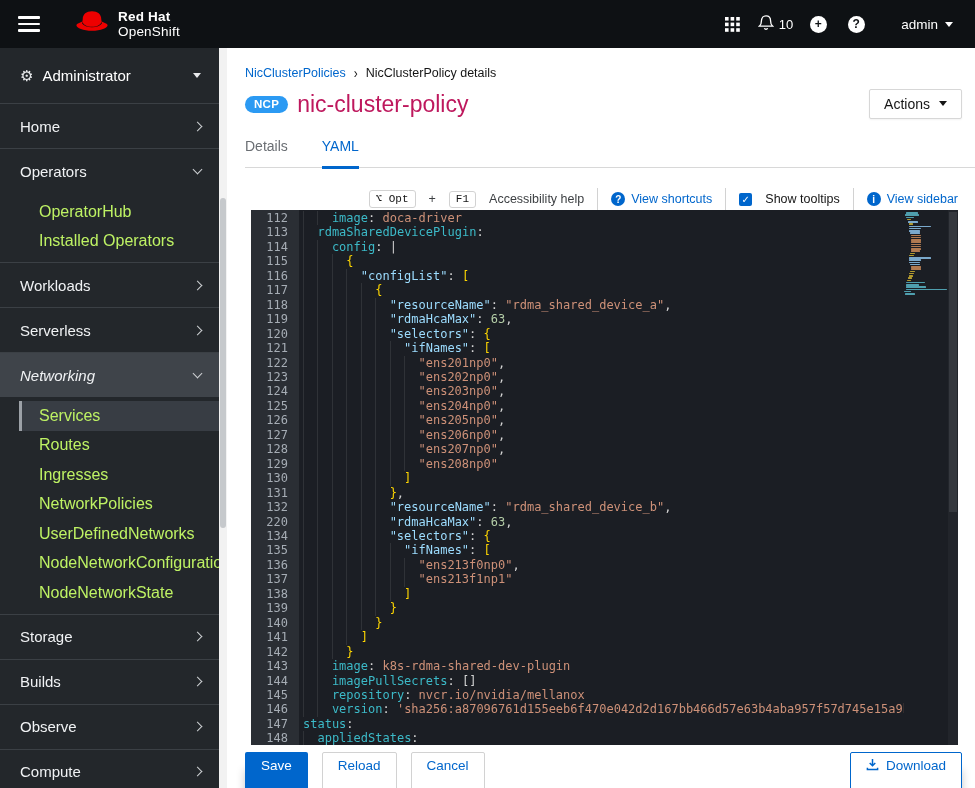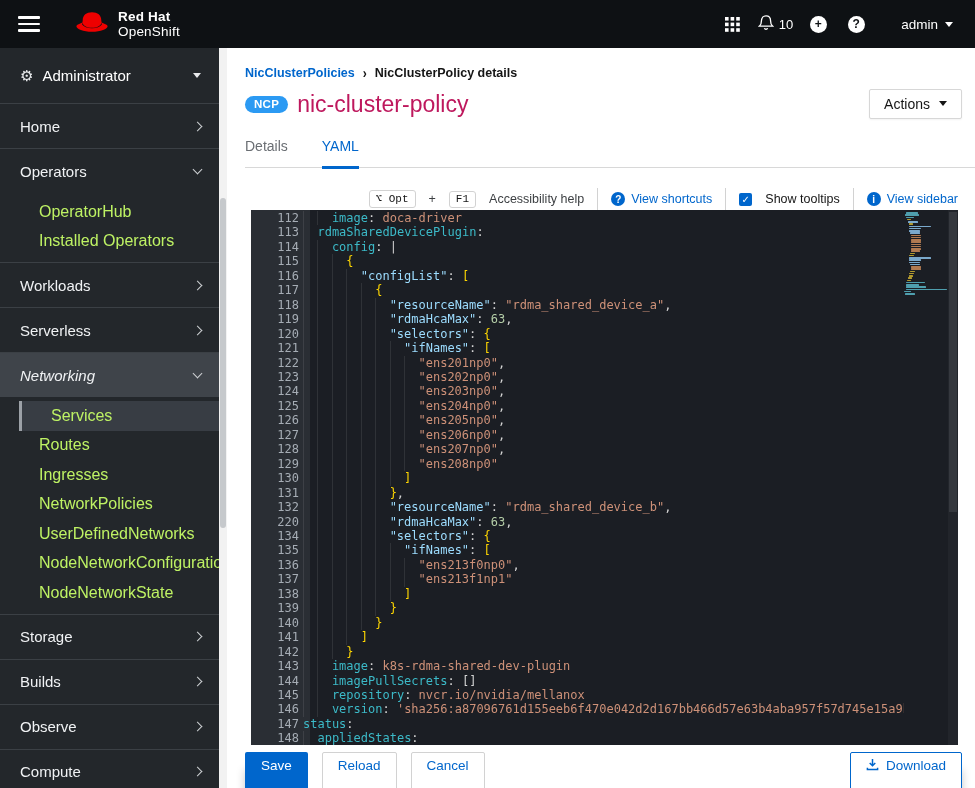--- a/index.html
+++ b/index.html
@@ -2,21 +2,21 @@
 <html><head>
 <meta charset="utf-8">
 <style>
   * { margin:0; padding:0; box-sizing:border-box; }
   html,body { width:975px; height:788px; overflow:hidden; font-family:"Liberation Sans", sans-serif; background:#fff; }
 
   
   .masthead { position:absolute; left:0; top:0; width:975px; height:48px; background:#0e1114; display:flex; align-items:center; z-index:30; }
   .hamburger { width:22px; height:16px; margin-left:18px; display:flex; flex-direction:column; justify-content:space-between; cursor:pointer; }
   .hamburger span { display:block; height:2.6px; background:#fff; border-radius:1px; }
-  .brand { display:flex; align-items:center; margin-left:34px; gap:8px; }
+  .brand { display:flex; margin-left:34px; gap:8px; }
   .brand-text { color:#fff; font-size:13.5px; line-height:15px; letter-spacing:.2px; }
   .brand-text b { font-weight:700; }
   .mast-right { margin-left:auto; display:flex; align-items:center; gap:0; margin-right:22px; }
   .mast-ico { display:flex; align-items:center; justify-content:center; width:38px; height:36px; cursor:pointer; }
   .circle-ico { width:17px; height:17px; border-radius:50%; background:#fff; color:#0e1114; font-size:12px; font-weight:700; display:flex; align-items:center; justify-content:center; }
   .notif { display:flex; align-items:center; gap:5px; color:#fff; font-size:13px; padding:0 6px; cursor:pointer; }
   .user-menu { color:#fff; font-size:13.5px; display:flex; align-items:center; gap:7px; margin-left:26px; cursor:pointer; }
   .caret-down { width:0; height:0; border:4px solid transparent; border-top:5px solid #fff; margin-top:4px; }
 
   
@@ -25,29 +25,29 @@
   .persp .glyph { font-size:15px; color:#e8eaec; }
   .persp .caret-down { margin-left:auto; border-top-color:#e8eaec; }
   .nav-sec { border-top:1px solid #3b4045; }
   .nav-top { height:44px; display:flex; align-items:center; padding:0 18px 0 20px; color:#f0f2f4; font-size:15px; cursor:pointer; }
   .nav-top.cur-sec { background:#3f444a;font-style:italic; }
   .chev { width:7px; height:7px; border-right:1.8px solid #cdd0d3; border-bottom:1.8px solid #cdd0d3; margin-left:auto; }
   .chev.right { transform:rotate(-45deg); }
   .chev.down  { transform:rotate(45deg); margin-top:-3px; }
   .nav-children { padding:4px 0 6px 0; list-style:none; }
   .nav-sub { height:29.5px; display:flex; align-items:center; padding-left:39px; color:#bef264; font-size:16px; cursor:pointer; }
-  .nav-sub.current { margin-left:19px; padding-left:29px; border-left:3px solid #9ca1a7; background:#383d44; }
+  .nav-sub.current { margin-left:19px; padding-left:17px; border-left:3px solid #9ca1a7; background:#383d44; }
 
   
   .side-scroll { position:absolute; left:219px; top:48px; width:8px; bottom:0; background:#f2f2f2; z-index:25; }
   .side-scroll .thumb { position:absolute; left:1px; right:1px; top:150px; height:330px; background:#c6c9cc; border-radius:4px; }
 
   
   .main { position:absolute; left:227px; top:48px; width:748px; bottom:0; background:#fff; }
-  .breadcrumb { position:absolute; left:18px; top:18px; font-size:12.5px; display:flex; align-items:flex-start; gap:8px;font-weight:bold; }
+  .breadcrumb { position:absolute; left:18px; top:18px; font-size:12.5px; display:flex; align-items:flex-start; gap:8px; }
   .bc-link { color:#0066cc; cursor:pointer; }
   .bc-sep { color:#151515; font-size:12px; transform:scaleY(1.2); }
   .bc-cur { color:#151515; }
 
   .title-row { position:absolute; left:18px; top:41px; right:13px; display:flex; align-items:center; }
   .res-badge { background:#2b9af3; color:#fff; font-weight:700; font-size:11.5px; padding:2px 9px 3px; border-radius:10px; margin-right:9px; letter-spacing:.3px; }
   .page-title { font-size:23px; color:#be185d; }
   .actions-btn { margin-left:auto; background:#fff; border:1px solid #d7d7d7; border-radius:2px; padding:6px 14px; font-size:14px; color:#151515; display:flex; align-items:center; gap:9px; cursor:pointer; box-shadow:0 1px 2px rgba(0,0,0,.05); }
   .actions-btn .caret-down { border-top-color:#151515; margin-top:3px; }
 
@@ -58,21 +58,21 @@
   .yaml-toolbar { position:absolute; right:17px; top:140px; display:flex; align-items:center; gap:13px; font-size:12.5px; color:#3c3f42; }
   .kbd { border:1px solid #d2d2d2; border-radius:3px; background:#fff; padding:1px 6px 2px; font-family:"Liberation Mono", monospace; font-size:11px; color:#151515; }
   .tb-sep { width:1px; height:22px; background:#d2d2d2; }
   .tb-link { color:#0066cc; display:flex; align-items:center; gap:6px; cursor:pointer; }
   .tb-circle { width:14px; height:14px; border-radius:50%; background:#0066cc; color:#fff; font-size:10px; font-weight:700; display:flex; align-items:center; justify-content:center; }
   .checkbox { width:13px; height:13px; background:#0066cc; border-radius:2px; color:#fff; font-size:10px; display:flex; align-items:center; justify-content:center; cursor:pointer; }
   .cb-label { color:#151515; }
 
   
   .editor { position:absolute; left:24px; top:162px; width:707px; height:535px; background:#1b1e24; overflow:hidden; font-family:"DejaVu Sans Mono","Liberation Mono",monospace; font-size:12px; }
-  .gutter { position:absolute; left:0; top:0; bottom:0; width:59px; background:#2a2e34; color:#a6adb5; text-align:right; padding:1px 11px 0 0; }
+  .gutter { position:absolute; left:0; top:0; bottom:0; width:48px; background:#2a2e34; color:#a6adb5; text-align:right; padding:1px 11px 0 0; }
   .gutter div { height:14.46px; line-height:14.46px; }
   .code { position:absolute; left:44px; right:54px; top:0; bottom:0; padding:1px 0 0 8px; overflow:hidden; }
   .cl { height:14.46px; line-height:14.46px; white-space:pre; color:#d4d4d4; }
   .ig { display:inline-block; width:2ch; height:14.46px; vertical-align:top; box-shadow:inset 1px 0 0 rgba(255,255,255,.09); }
   .yk  { color:#3cbac8; }
   .jk  { color:#9cdcfe; }
   .str { color:#ce9178; }
   .num { color:#b5cea8; }
   .br  { color:#ffd700; }
   .pl  { color:#d4d4d4; }

